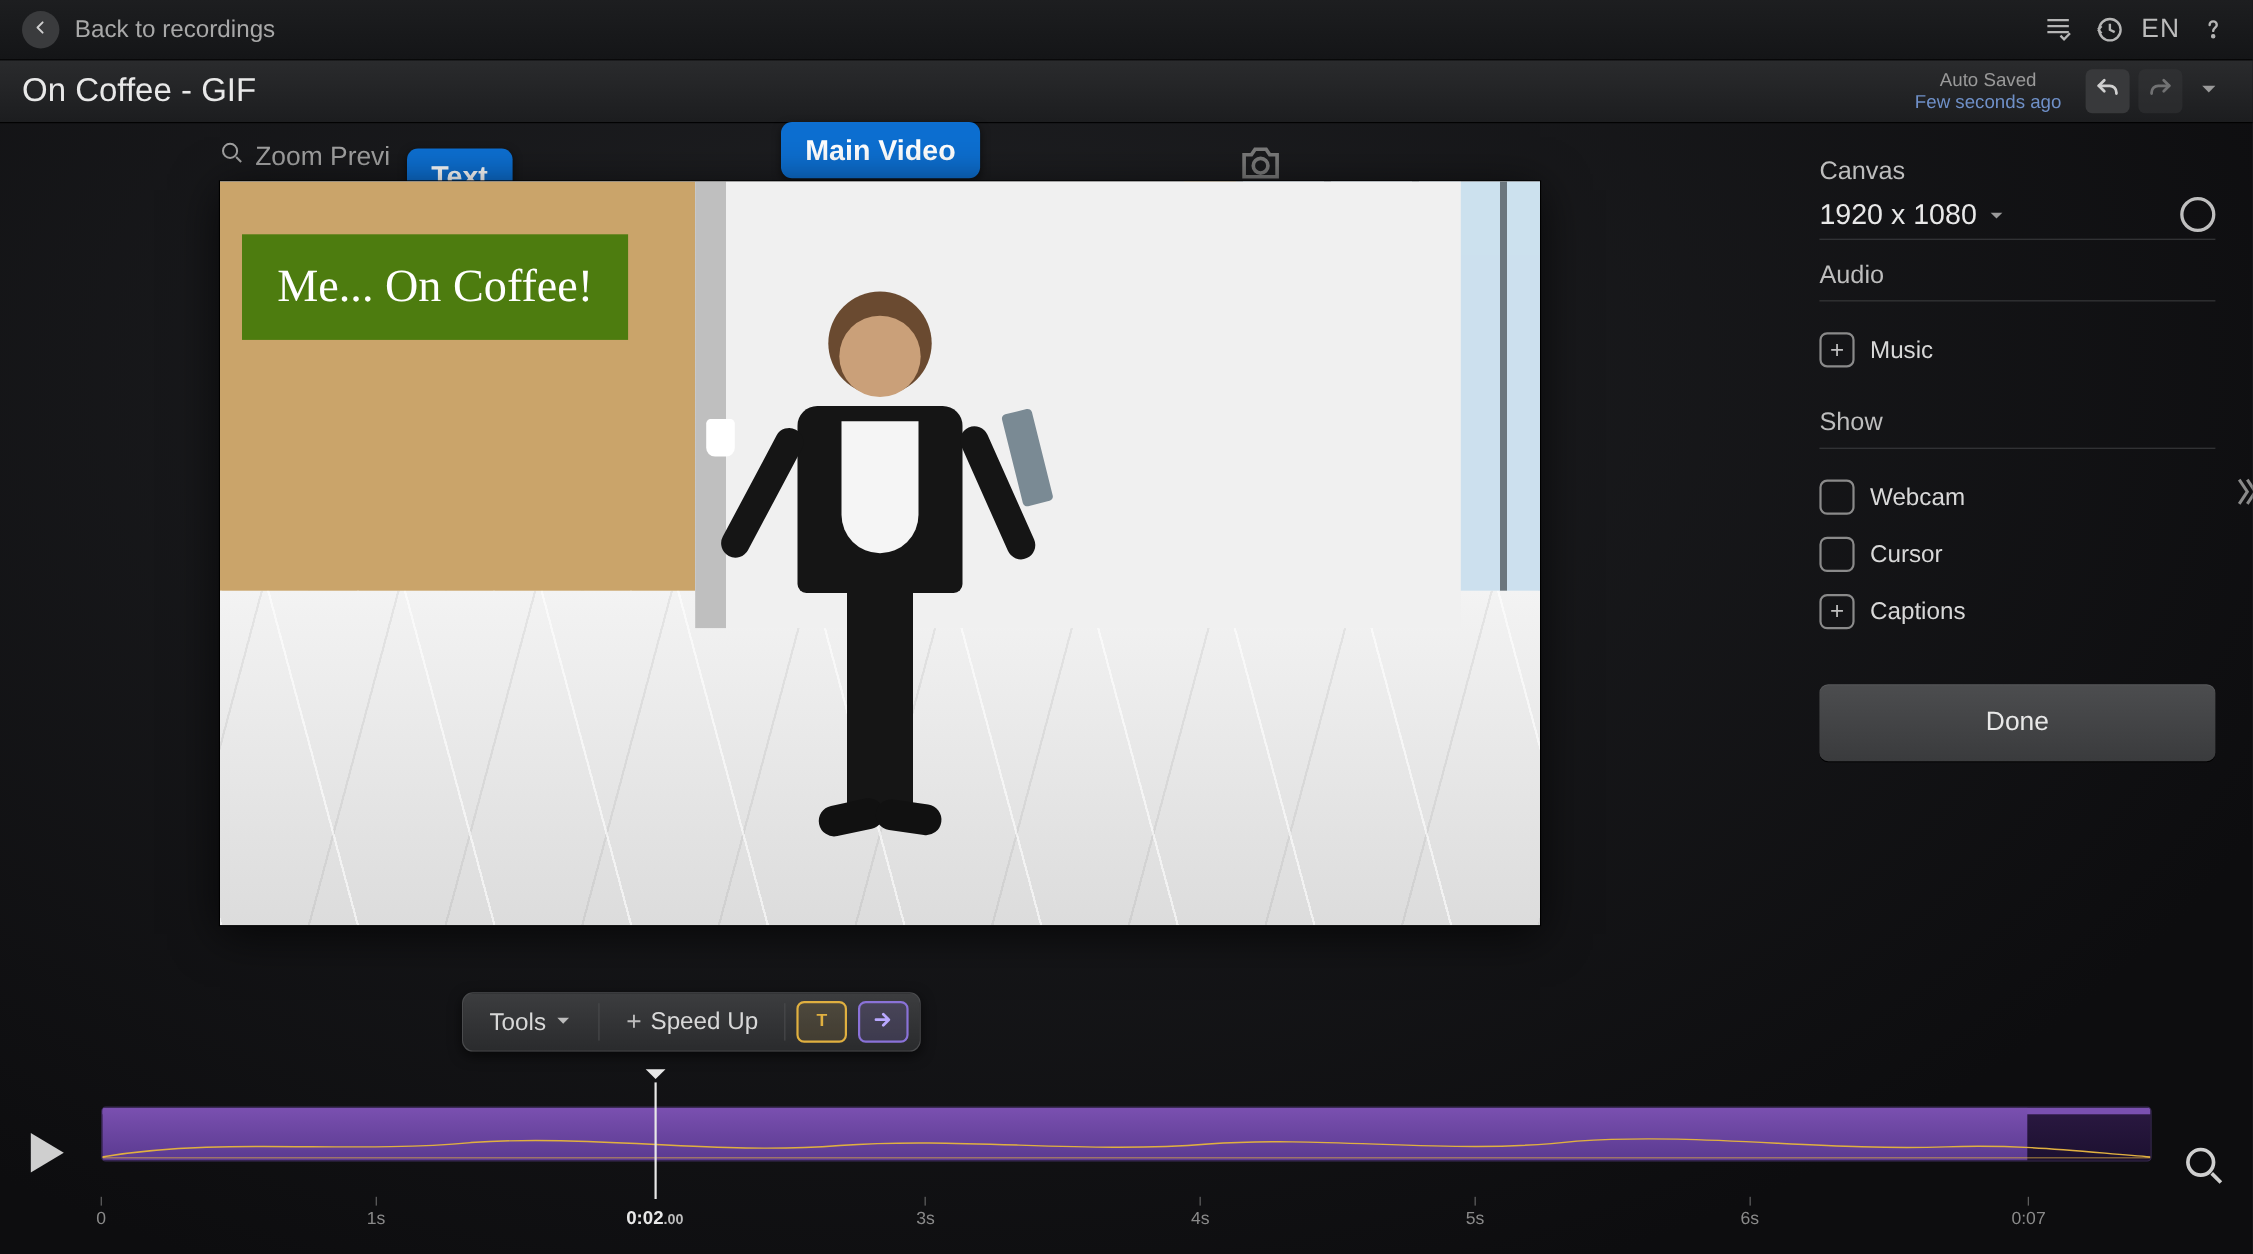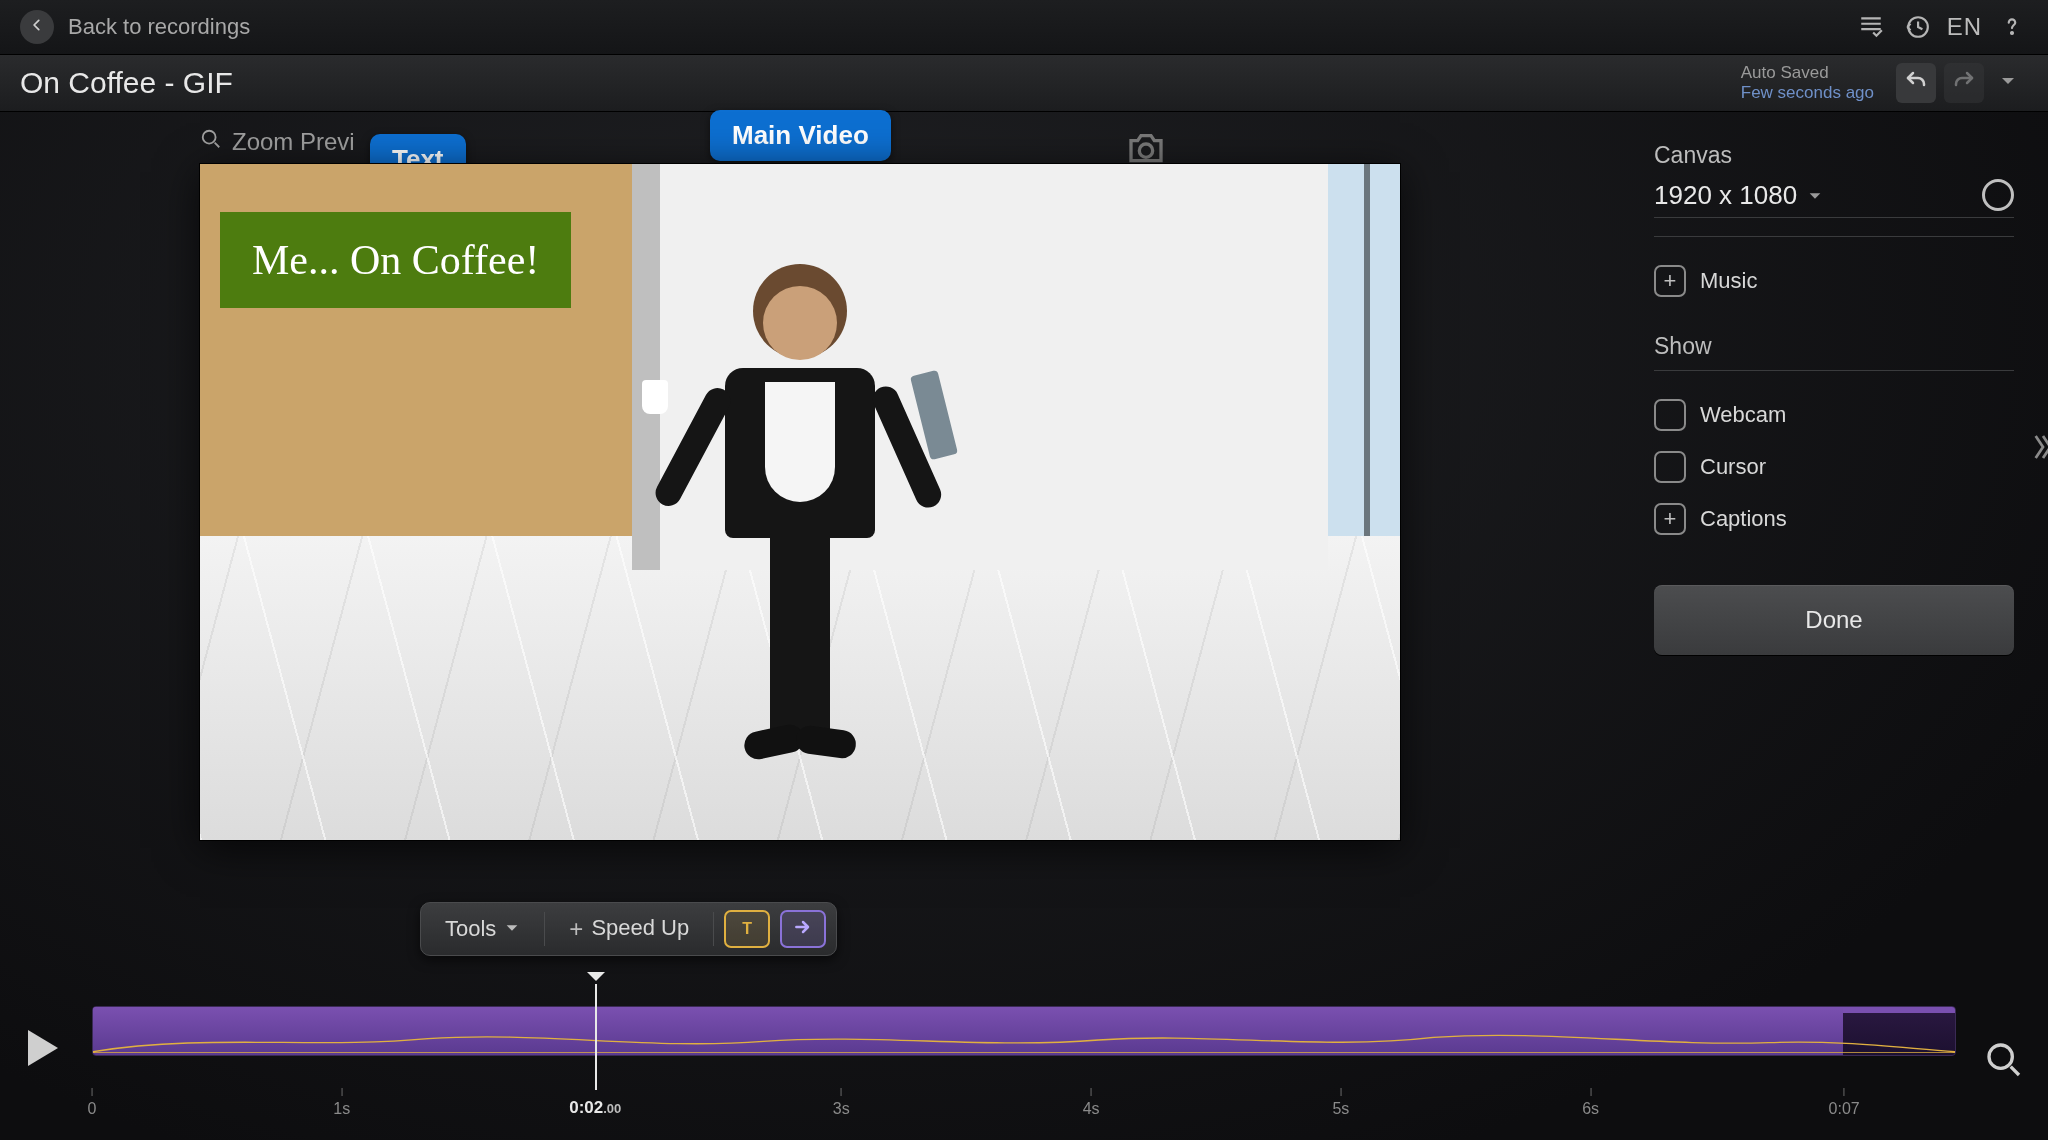--- a/index.html
+++ b/index.html
@@ -49,21 +49,21 @@
   
   .titlebar {
     height: 56px;
     display: flex; align-items: center;
     padding: 0 20px 0 20px;
     background: linear-gradient(#2a2b2d, #1c1d1f);
     border-bottom: 1px solid #000;
   }
   .doc-title { font-size: 30px; font-weight: 400; color: #e8e8e8; }
   .titlebar .spacer { flex: 1; }
-  .save-block { text-align: left; font-size: 17px; line-height: 1.2; margin-right: 18px; }
+  .save-block { text-align: center; font-size: 17px; line-height: 1.2; margin-right: 18px; }
   .save-block .l1 { color: #9a9a9a; }
   .save-block .l2 { color: var(--link); }
   .hist-btn { width: 40px; height: 40px; border-radius: 6px; background:#38393b; display:flex; align-items:center; justify-content:center; margin: 0 4px; }
   .hist-btn.disabled { opacity: .45; }
   .hist-btn svg { width: 24px; height: 24px; fill:#d0d0d0; }
   .caret-down { width: 40px; height: 40px; display:flex; align-items:center; justify-content:center; }
   .caret-down svg { width: 18px; height: 18px; fill:#9a9a9a; }
 
   
   .main {
@@ -463,20 +463,21 @@
       <div class="canvas-val">
         <span>1920 x 1080</span>
         <span><svg viewBox="0 0 24 24">
               <path d="M4 8l8 8 8-8z"></path>
             </svg></span>
       </div>
       <div class="rec-circle"></div>
     </div>
     <div class="divider"></div>
 
+    <div class="section-title">Audio</div>
     <div class="divider" style="margin-top:2px"></div>
     <div class="row">
       <div class="plusbox">+</div>
       <span>Music</span>
     </div>
 
     <div style="height:26px"></div>
     <div class="section-title">Show</div>
     <div class="divider" style="margin-top:2px"></div>
     <div class="row">

